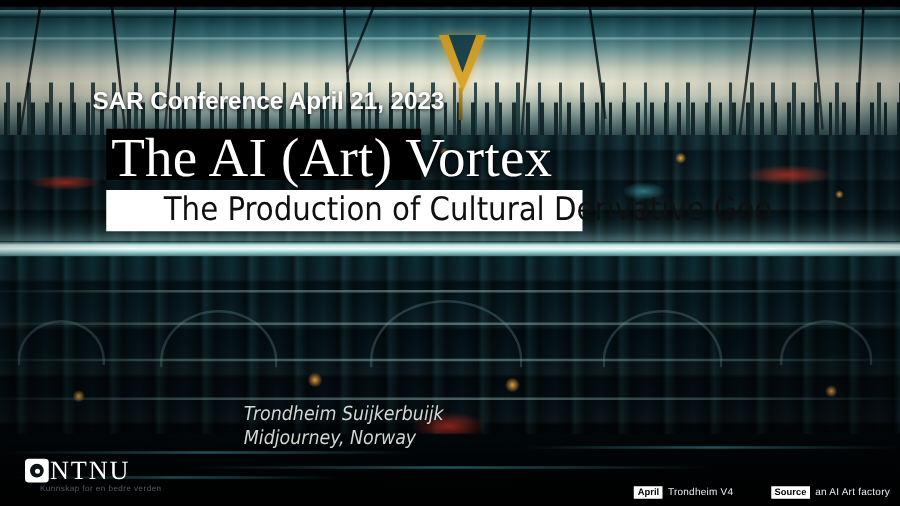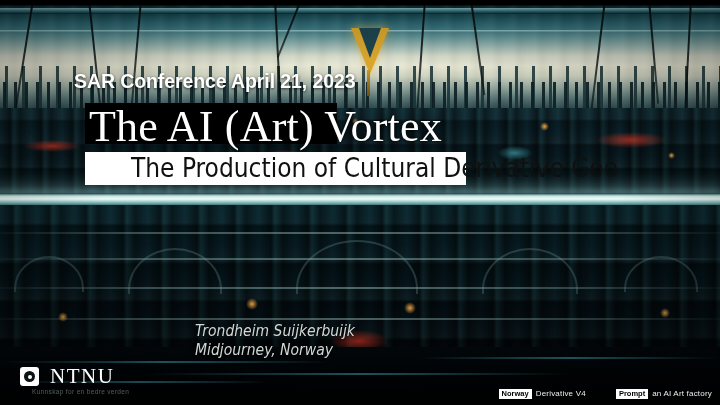--- a/index.html
+++ b/index.html
@@ -274,21 +274,21 @@
   .ntnu-mark {
     width:19px; height:19px; background:#ffffff; border-radius:3px;
     display:flex; align-items:center; justify-content:center; flex:0 0 auto;
   }
   .ntnu-mark-inner {
     width:11px; height:11px; border-radius:50%; background:#0d1418;
     display:flex; align-items:center; justify-content:center;
   }
   .ntnu-mark-dot { width:4px; height:4px; border-radius:50%; background:#ffffff; }
   .ntnu-word {
-    margin-left:11px; color:#ffffff; font-family:"Liberation Serif", serif;
+    margin-left:1px; color:#ffffff; font-family:"Liberation Serif", serif;
     font-size:21px; letter-spacing:1.5px; line-height:19px;
   }
   .ntnu-tagline {
     position:absolute; left:32px; top:388px;
     font-size:6.5px; color:rgba(190,215,220,.42); letter-spacing:.35px;
     white-space:nowrap;
   }
 
   
   .credits { position:absolute; right:8px; bottom:6px; display:flex; align-items:center; gap:30px; }
@@ -388,22 +388,22 @@
       <span class="ntnu-mark-inner">
         <span class="ntnu-mark-dot"></span>
       </span>
     </span>
     <span class="ntnu-word">NTNU</span>
   </div>
   <div class="ntnu-tagline">Kunnskap for en bedre verden</div>
 
   <div class="credits">
     <div class="credit">
-      <span class="credit-badge">Norway</span>
-      <span class="credit-text">Derivative V4</span>
+      <span class="credit-badge">April</span>
+      <span class="credit-text">Trondheim V4</span>
     </div>
     <div class="credit">
-      <span class="credit-badge">Prompt</span>
+      <span class="credit-badge">Source</span>
       <span class="credit-text">an AI Art factory</span>
     </div>
   </div>
 
 </div>
 
 </body></html>

